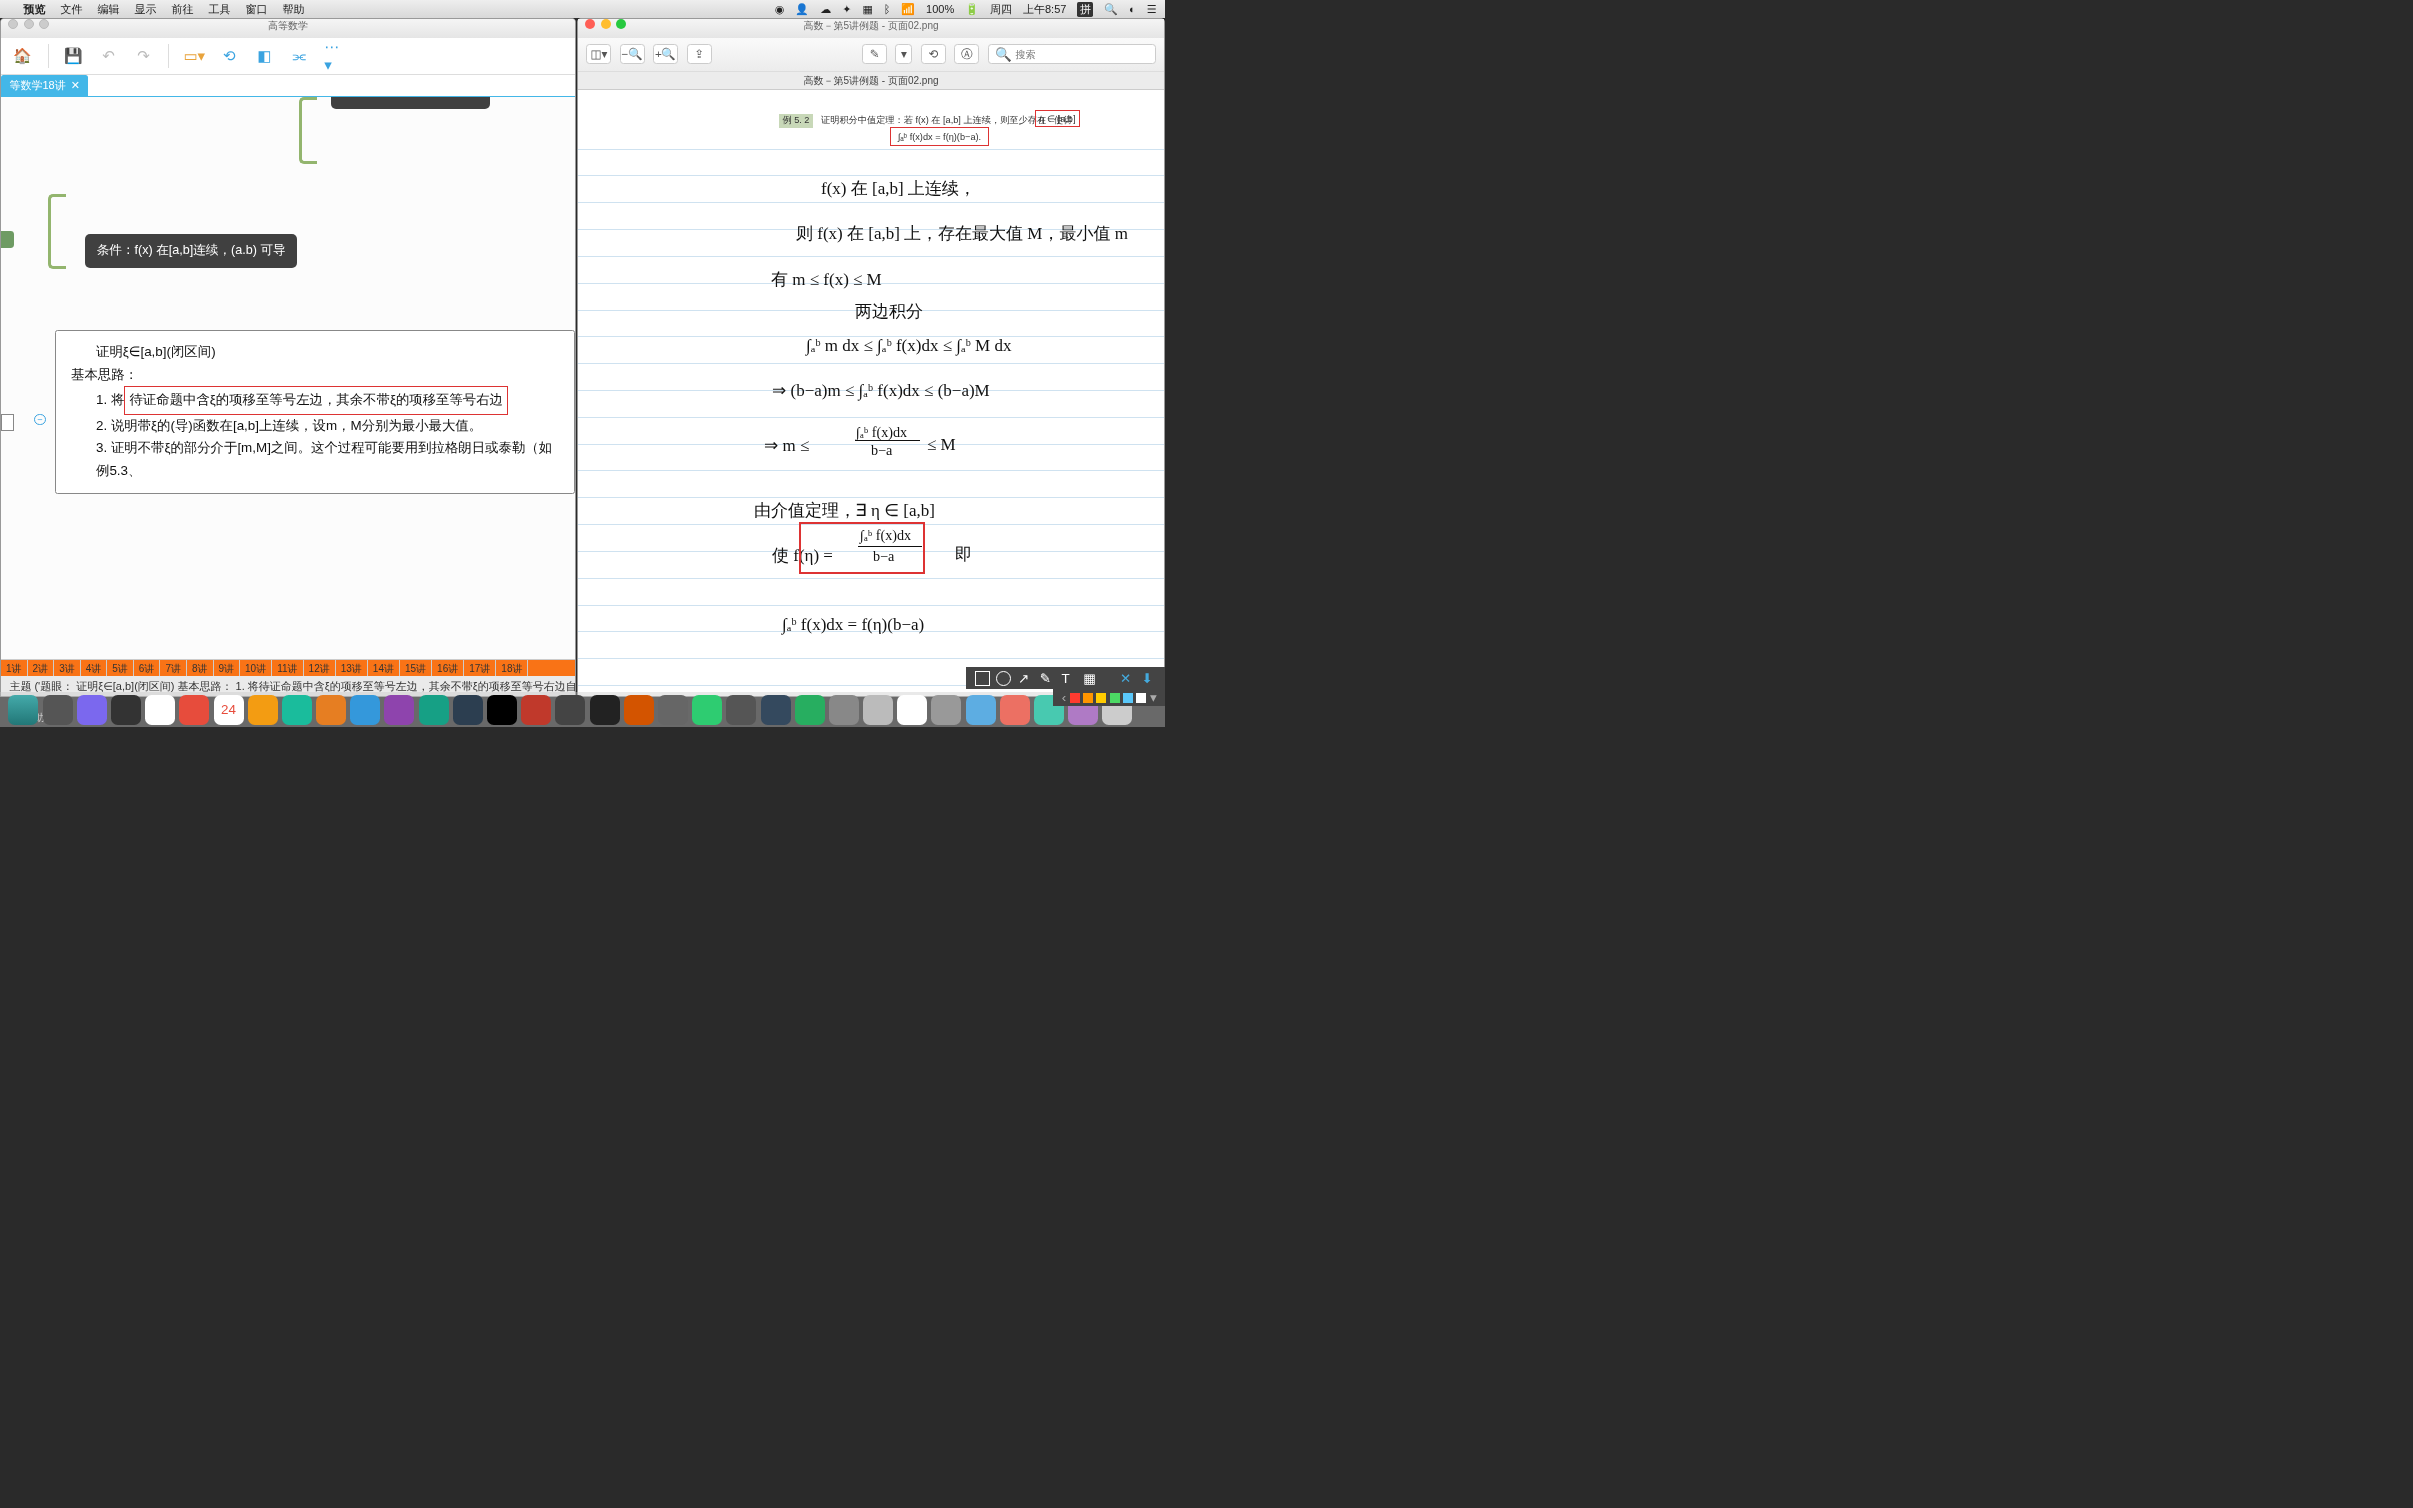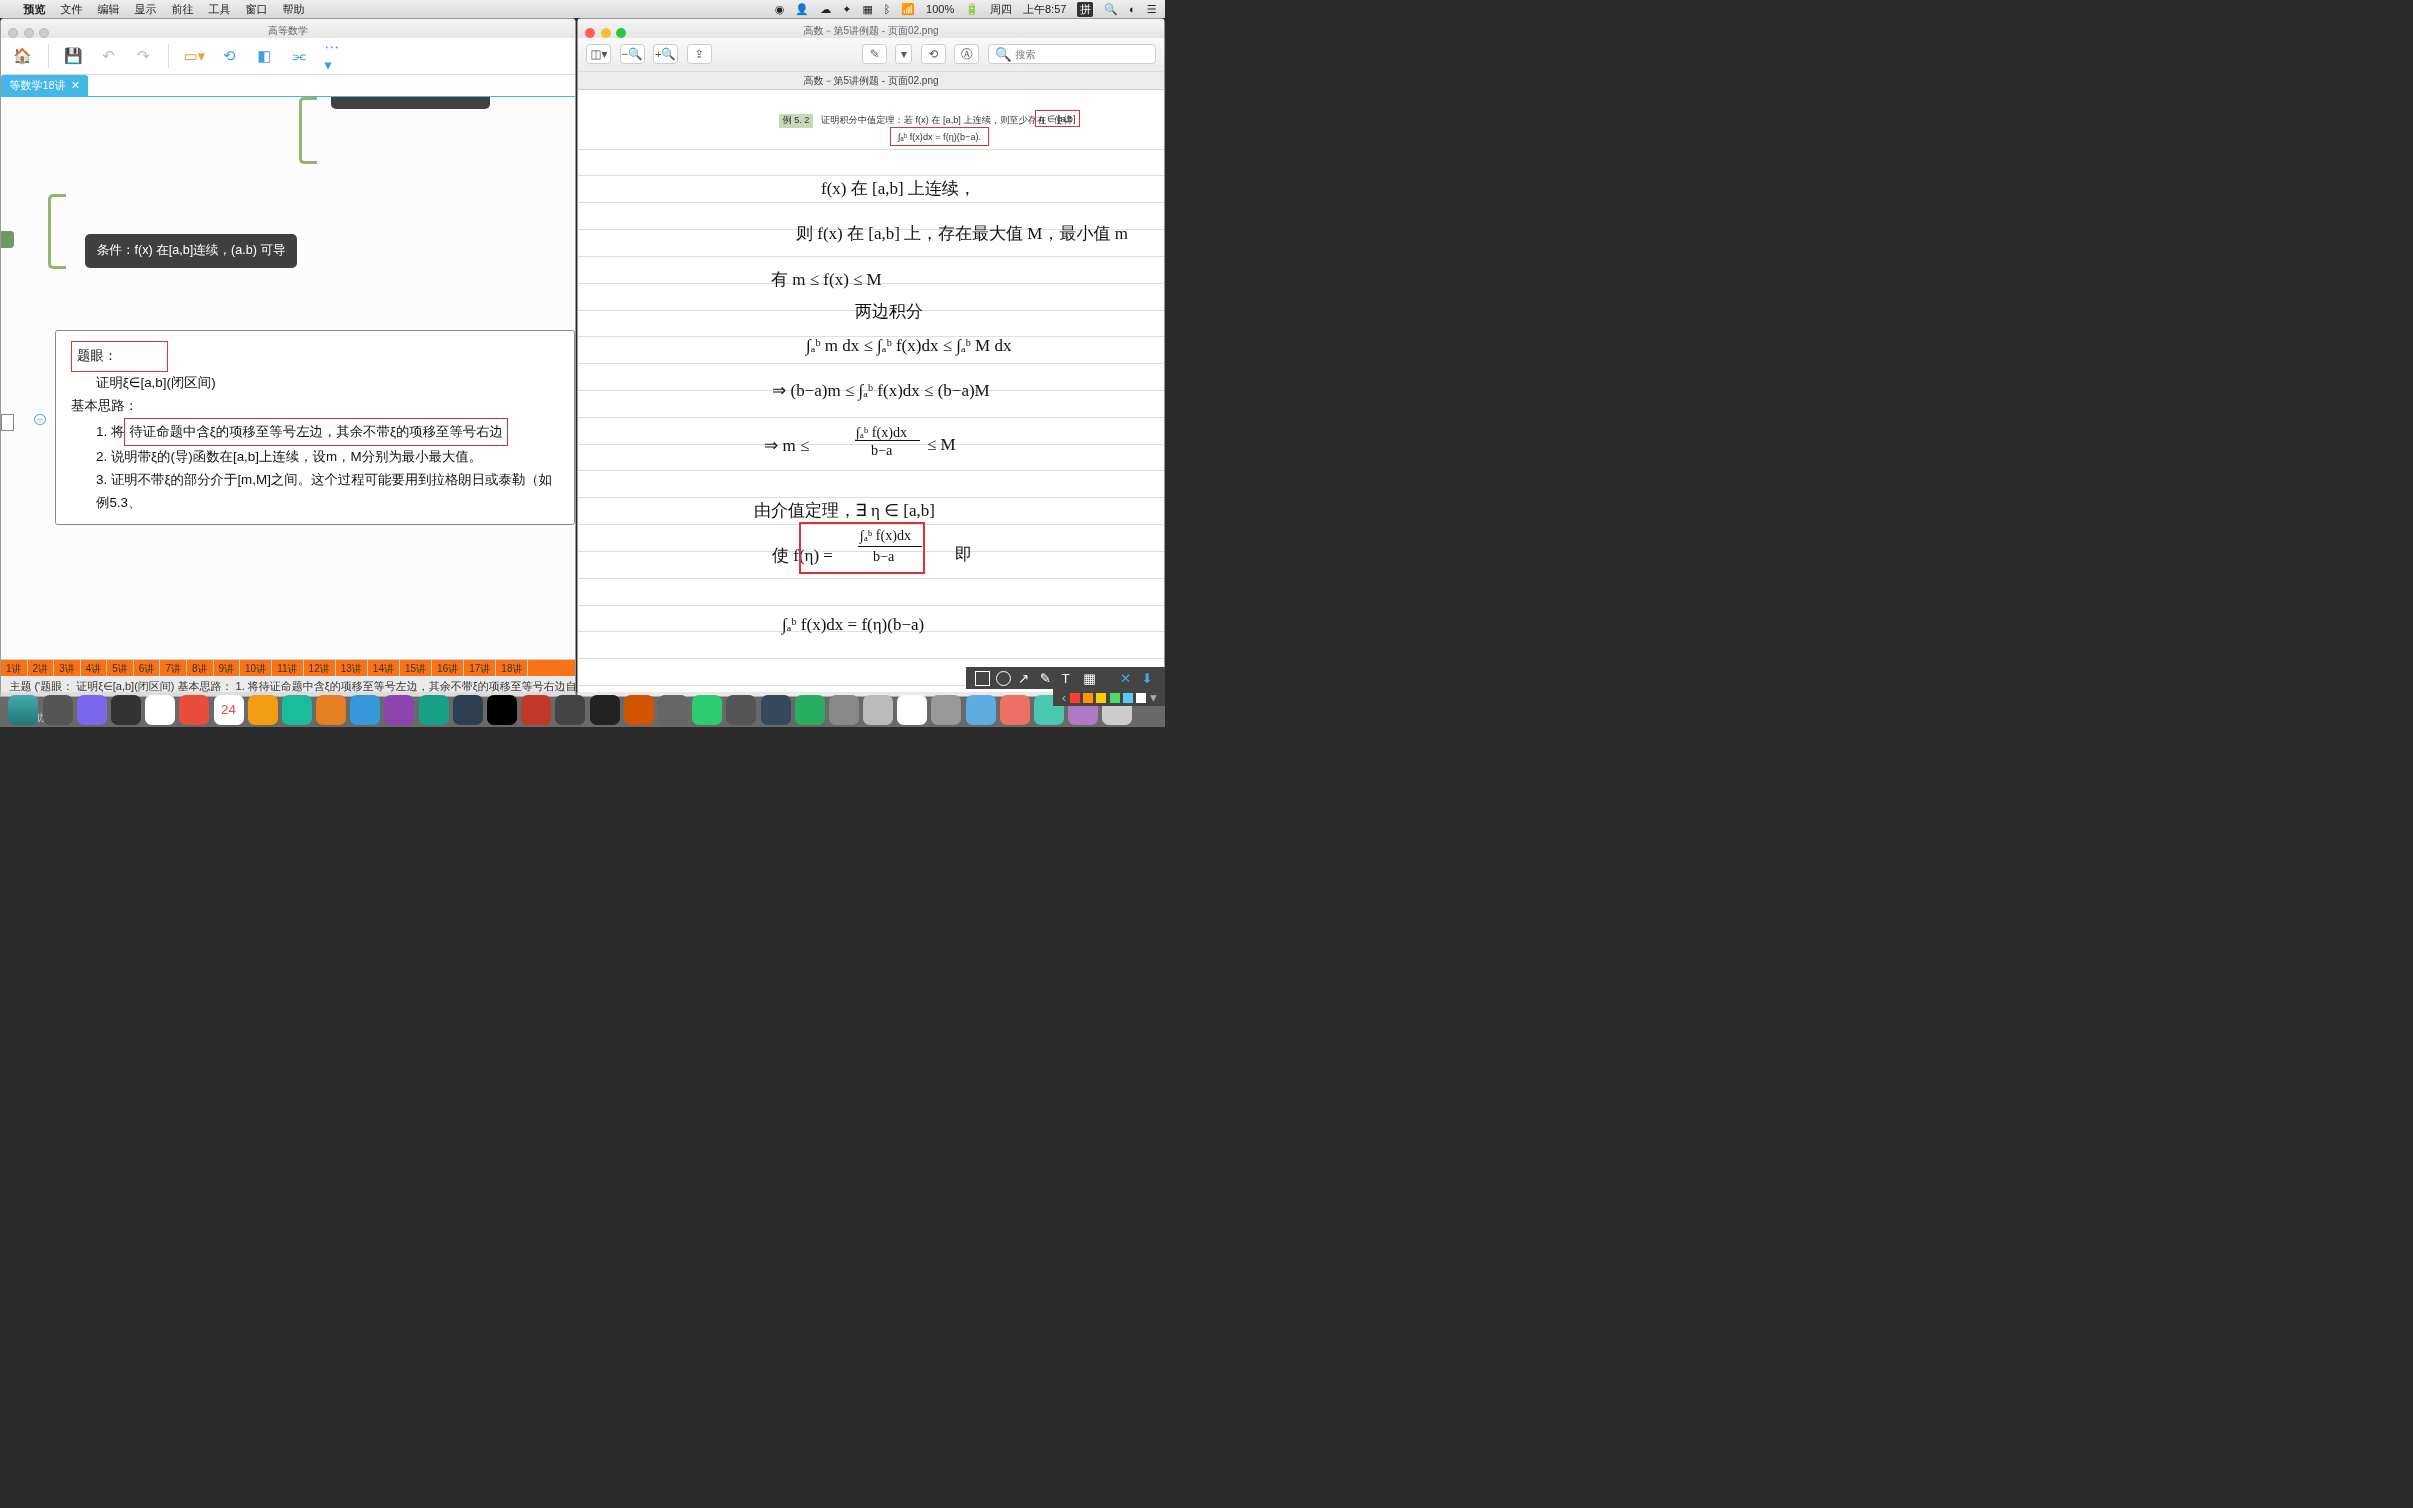--- a/index.html
+++ b/index.html
@@ -2,21 +2,21 @@
 <html style="font-size:13.4px"><head>
 <meta charset="utf-8">
 <style>
 *{margin:0;padding:0;box-sizing:border-box;font-family:-apple-system,"PingFang SC",sans-serif}
 body{width:1165px;height:727px;background:#2a2a2a;position:relative;overflow:hidden}
 .menubar{position:absolute;top:0;left:0;right:0;height:18.4px;background:linear-gradient(#eee,#d8d8d8);display:flex;align-items:center;font-size:11px;padding:0 8.4px;gap:15px;color:#222;z-index:100}
 .menubar .apple{font-size:12.6px}
 .menubar .right{margin-left:auto;display:flex;gap:11px;align-items:center;font-size:11px}
 .menubar .right span{display:inline-flex;align-items:center}
 .win-mind{position:absolute;top:18.4px;left:0;width:576px;height:679px;background:#fff;border:0.8px solid #999;border-radius:4.2px 4.2px 0 0;overflow:hidden;display:flex;flex-direction:column}
-.titlebar{height:18.4px;background:linear-gradient(#f5f5f5,#e5e5e5);display:flex;align-items:flex-end;justify-content:center;font-size:10px;color:#666;position:relative}
+.titlebar{height:18.4px;background:linear-gradient(#f5f5f5,#e5e5e5);display:flex;align-items:flex-start;justify-content:center;font-size:10px;color:#666;position:relative}
 .traffic{position:absolute;left:6.7px;display:flex;gap:5.9px}
 .traffic span{width:10px;height:10px;border-radius:50%}
 .t-red{background:#ff5f56}.t-yel{background:#ffbd2e}.t-grn{background:#27c93f}
 .t-gray{background:#ccc;border:0.8px solid #bbb}
 .toolbar{height:37px;display:flex;align-items:center;gap:15px;padding:0 11.7px;border-bottom:0.8px solid #ddd}
 .tb-ico{width:20px;height:20px;display:flex;align-items:center;justify-content:center;font-size:15px;color:#1e90ff}
 .tb-sep{width:0.8px;height:23.5px;background:#ddd}
 .tab-strip{height:22px;display:flex;border-bottom:1.7px solid #43b7e8}
 .tab{background:#43b7e8;color:#fff;padding:3.4px 8.4px;font-size:11px;display:flex;align-items:center;gap:5px;border-radius:2.5px 2.5px 0 0}
 .canvas{flex:1;background:#fcfcfc;position:relative;overflow:hidden}
@@ -108,21 +108,20 @@
     <div class="bracket-left" style="left:298px;top:0;width:18.4px;height:67px"></div>
     <div class="node-green" style="left:330px;top:-5px;width:159px;height:17px"></div>
     <div class="bracket-left" style="left:47px;top:97px;width:18.4px;height:75px"></div>
     <div class="node-green" style="left:84px;top:137px">
       <span>条件：f(x) 在[a,b]连续，(a.b) 可导</span>
     </div>
     <div style="position:absolute;left:0;top:134px;width:12.6px;height:17px;background:#6e9b63;border-radius:0 3.4px 3.4px 0"></div>
     <div style="position:absolute;left:0;top:317px;width:12.6px;height:17px;background:#fff;border:0.8px solid #888"></div>
     <div style="position:absolute;left:33px;top:317px;width:11.7px;height:11.7px;border:1.3px solid #3aa3e0;border-radius:50%;color:#3aa3e0;font-size:9.2px;text-align:center;line-height:10px">−</div>
     <div class="note-box" style="left:54px;top:233px;width:520px">
-      <div><span class="red-box" style="padding:3.4px 50px 3.4px 5px"><span>题眼：</span></span></div>
       <div style="padding-left:25px"><span>证明ξ∈[a,b](闭区间)</span></div>
       <div>基本思路：</div>
       <div style="padding-left:25px"><span>1. 将</span><span class="red-box">待证命题中含ξ的项移至等号左边，其余不带ξ的项移至等号右边</span></div>
       <div style="padding-left:25px">2. 说明带ξ的(导)函数在[a,b]上连续，设m，M分别为最小最大值。</div>
       <div style="padding-left:25px">3. 证明不带ξ的部分介于[m,M]之间。这个过程可能要用到拉格朗日或泰勒（如例5.3、</div>
     </div>
   </div>
   <div class="sheet-tabs">
     <span>1讲</span>
     <span>2讲</span>

